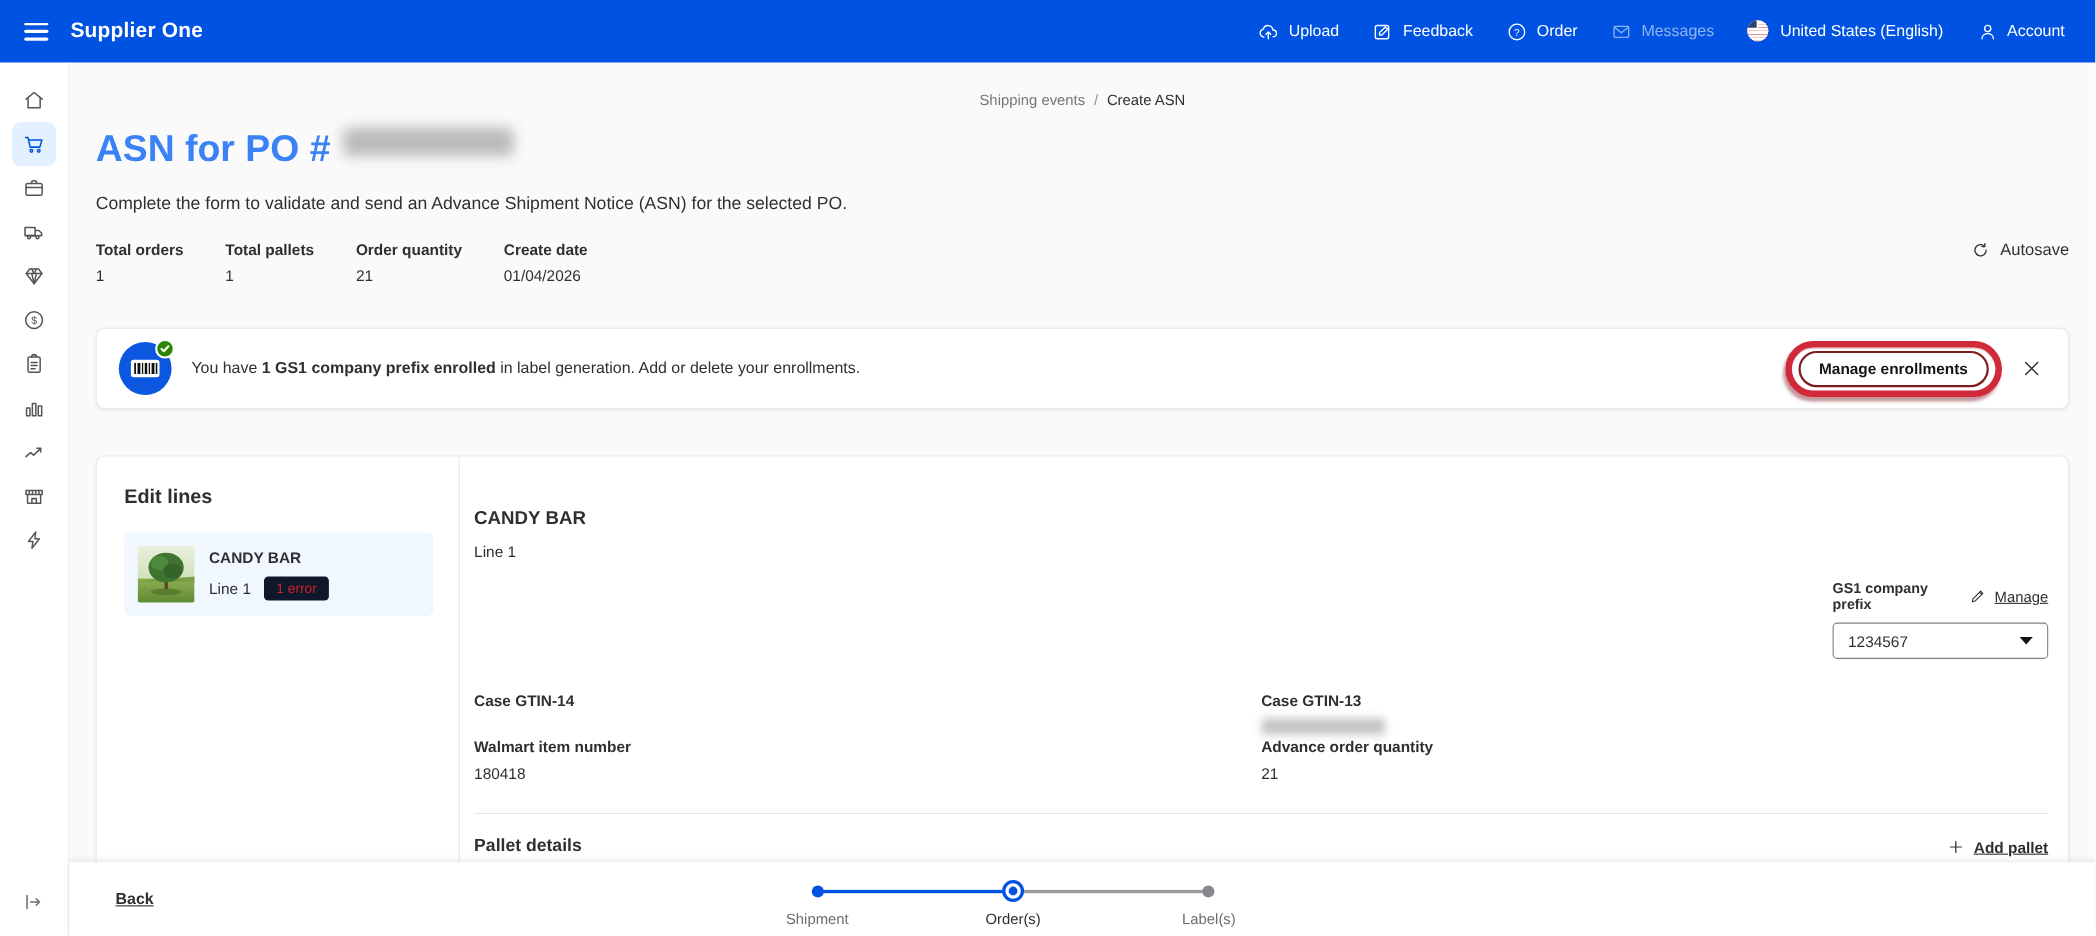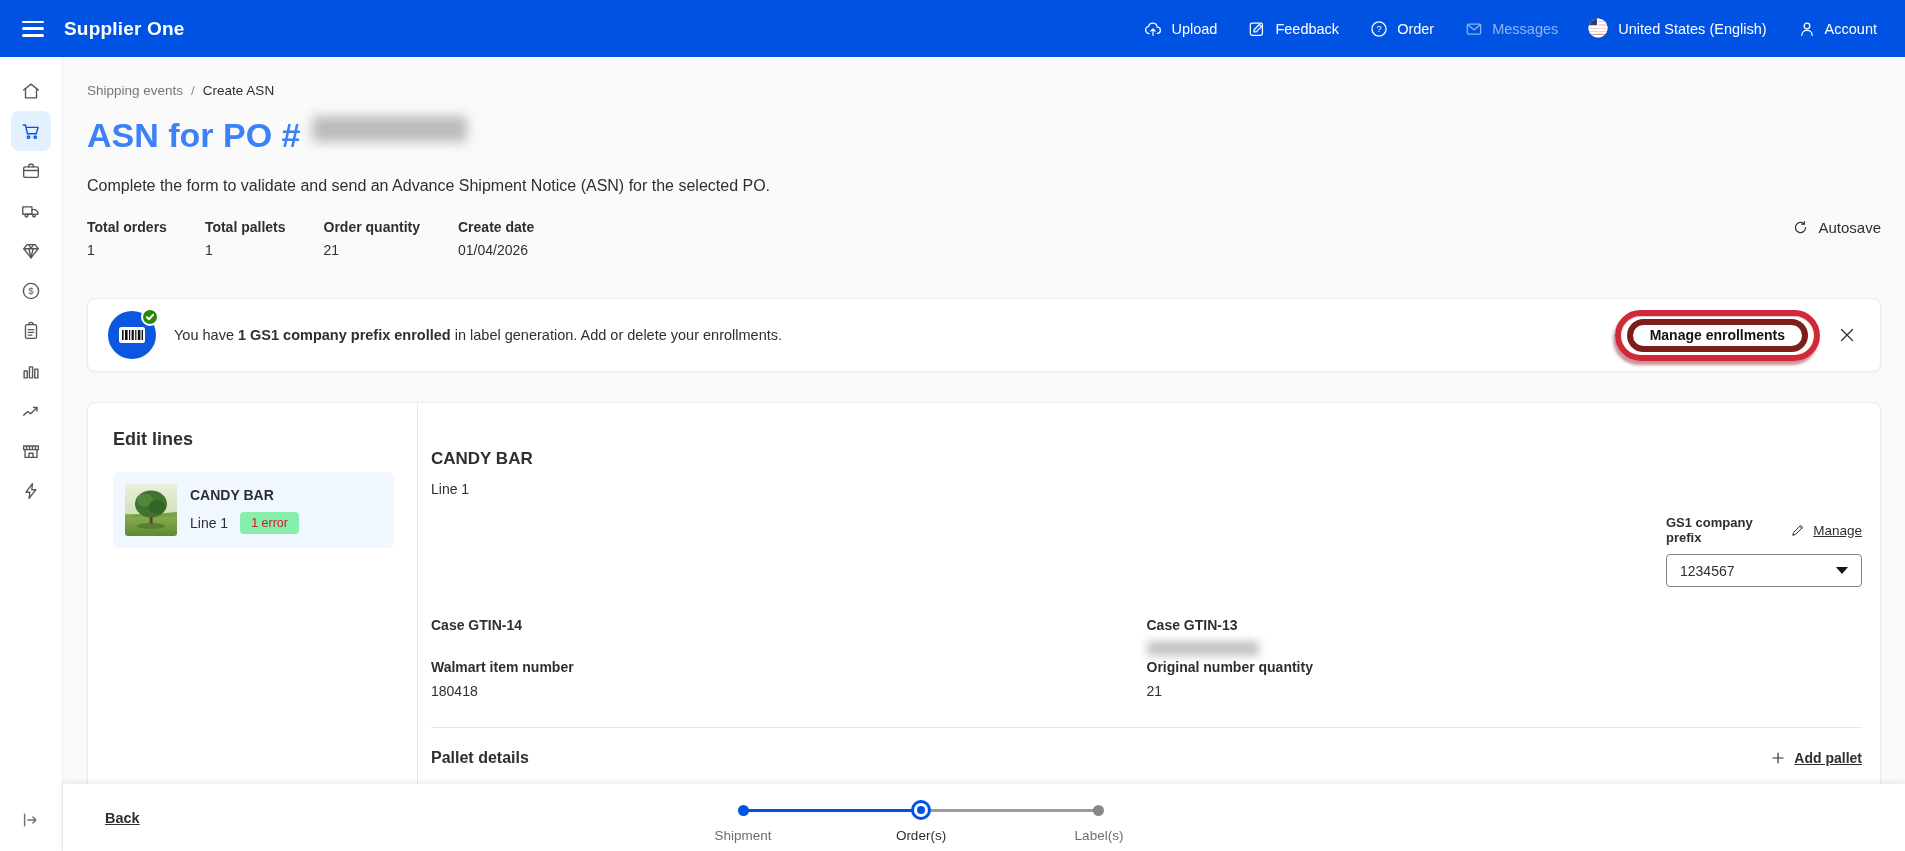--- a/index.html
+++ b/index.html
@@ -28,21 +28,21 @@
   .side-item svg { width:22px; height:22px; stroke:currentColor; fill:none; stroke-width:1.5; stroke-linecap:round; stroke-linejoin:round; }
   .side-item.active { background:#e3f0fd; color:#0053e2; }
   .collapse-btn { position:absolute; bottom:16px; left:12px; width:36px; height:30px; display:flex;
     align-items:center; justify-content:center; color:#6d6e71; cursor:pointer; }
   .collapse-btn svg { width:20px; height:20px; stroke:currentColor; fill:none; stroke-width:1.7; stroke-linecap:round; stroke-linejoin:round; }
 
   .right-col { flex:1 1 auto; display:flex; flex-direction:column; min-width:0; }
   .content { flex:1 1 auto; background:#fafafa; padding:26px 24px 0 24px; overflow:hidden; position:relative; }
 
   
-  .breadcrumb { font-size:13.5px; display:flex; gap:8px; align-items:center; }
+  .breadcrumb { font-size:13.5px; display:flex; gap:8px; align-items:center;justify-content:center; }
   .crumb-parent { color:#74767c; cursor:pointer; }
   .crumb-sep { color:#909196; }
   .crumb-current { color:#2e2f32; }
   .page-title { margin-top:18px; font-size:34px; font-weight:700; color:#3b82f6; display:flex; align-items:flex-start; }
   .redact-po { display:inline-block; width:155px; height:26px; margin-left:12px; background:#ababab;
     border-radius:4px; filter:blur(6px); opacity:.8; }
   .subtitle { margin-top:22px; font-size:16px; color:#2e2f32; }
   .stats-row { margin-top:24px; display:flex; align-items:flex-start; justify-content:space-between; }
   .stats { display:flex; gap:38px; }
   .stat .s-label { font-size:14px; font-weight:700; }
@@ -55,36 +55,36 @@
     box-shadow:0 1px 3px rgba(0,0,0,.05); display:flex; align-items:center; padding:0 22px 0 20px; }
   .gs1-badge { position:relative; width:48px; height:48px; flex:0 0 auto; }
   .gs1-circle { width:48px; height:48px; border-radius:50%; background:#0b57e0; display:flex; align-items:center; justify-content:center; }
   .check-badge { position:absolute; top:-3px; right:-3px; width:18px; height:18px; border-radius:50%;
     background:#2a8703; border:2px solid #fff; display:flex; align-items:center; justify-content:center; }
   .check-badge svg { width:10px; height:10px; stroke:#fff; fill:none; stroke-width:2.4; stroke-linecap:round; stroke-linejoin:round; }
   .banner-text { margin-left:18px; font-size:14.5px; }
   .banner-actions { margin-left:auto; display:flex; align-items:center; gap:16px; }
   .annotation-ring { border:6px solid #d0293a; border-radius:28px; padding:3px 6px;
     box-shadow:-2px 4px 3px rgba(125,18,30,.45), inset 0 1px 1px rgba(125,18,30,.25); }
-  .btn-manage { background:#fff; border:6px solid #7f1d1d; border-radius:17px; height:33px; padding:0 17px;
+  .btn-manage { background:#fff; border:2px solid #7f1d1d; border-radius:17px; height:33px; padding:0 17px;
     font-size:14px; font-weight:700; color:#141414; font-family:inherit; cursor:pointer; }
   .close-x { width:22px; height:22px; color:#2e2f32; cursor:pointer; }
   .close-x svg { width:22px; height:22px; stroke:currentColor; stroke-width:1.4; stroke-linecap:round; }
 
   
-  .card { margin-top:30px; background:#fff; border:1px solid #ebebeb; border-radius:8px 8px 0 0;
+  .card { margin-top:42px; background:#fff; border:1px solid #ebebeb; border-radius:8px 8px 0 0;
     box-shadow:0 1px 3px rgba(0,0,0,.05); display:flex; height:420px; }
   .lines-panel { width:330px; flex:0 0 auto; border-right:1px solid #e7e7e8; padding:26px 0 0 0; }
   .lines-heading { font-size:18px; font-weight:700; padding:0 25px; }
   .line-item { margin:22px 23px 0 25px; background:#f0f7fe; border-radius:6px; padding:12px; display:flex; gap:13px; cursor:pointer; }
   .prod-thumb { width:52px; height:52px; border-radius:3px; overflow:hidden; flex:0 0 auto; }
   .line-item-name { font-size:14px; font-weight:700; margin-top:3px; }
   .line-item-row { margin-top:9px; display:flex; align-items:center; gap:12px; }
   .line-item-line { font-size:14px; }
-  .error-badge { background:#86efac; color:#c8232c; font-size:12.5px; font-weight:400; padding:4px 11px; border-radius:4px; }
+  .error-badge { background:#0f172a; color:#c8232c; font-size:12.5px; font-weight:400; padding:4px 11px; border-radius:4px; }
 
   .detail-panel { flex:1 1 auto; padding:46px 18px 0 13px; min-width:0; }
   .detail-top { display:flex; justify-content:space-between; }
   .detail-name { font-size:17px; font-weight:700; }
   .detail-line { font-size:14px; margin-top:12px; }
   .gs1-block { width:196px; margin-top:66px; }
   .gs1-label-row { display:flex; align-items:center; justify-content:space-between; }
   .gs1-label { font-size:13px; font-weight:700; }
   .gs1-manage { display:flex; align-items:center; gap:7px; }
   .gs1-manage svg { width:16px; height:16px; stroke:#2e2f32; fill:none; stroke-width:1.5; stroke-linecap:round; stroke-linejoin:round; }
@@ -433,21 +433,21 @@
               </div>
               <div>
                 <div class="f-label">Case GTIN-13</div>
                 <div class="f-value"><span class="redact-sm"></span></div>
               </div>
               <div>
                 <div class="f-label">Walmart item number</div>
                 <div class="f-value">180418</div>
               </div>
               <div>
-                <div class="f-label">Original number quantity</div>
+                <div class="f-label">Advance order quantity</div>
                 <div class="f-value">21</div>
               </div>
             </div>
 
             <hr class="detail-divider">
 
             <div class="pallet-row">
               <div class="pallet-heading">Pallet details</div>
               <div class="add-pallet">
                 <svg viewBox="0 0 24 24">

